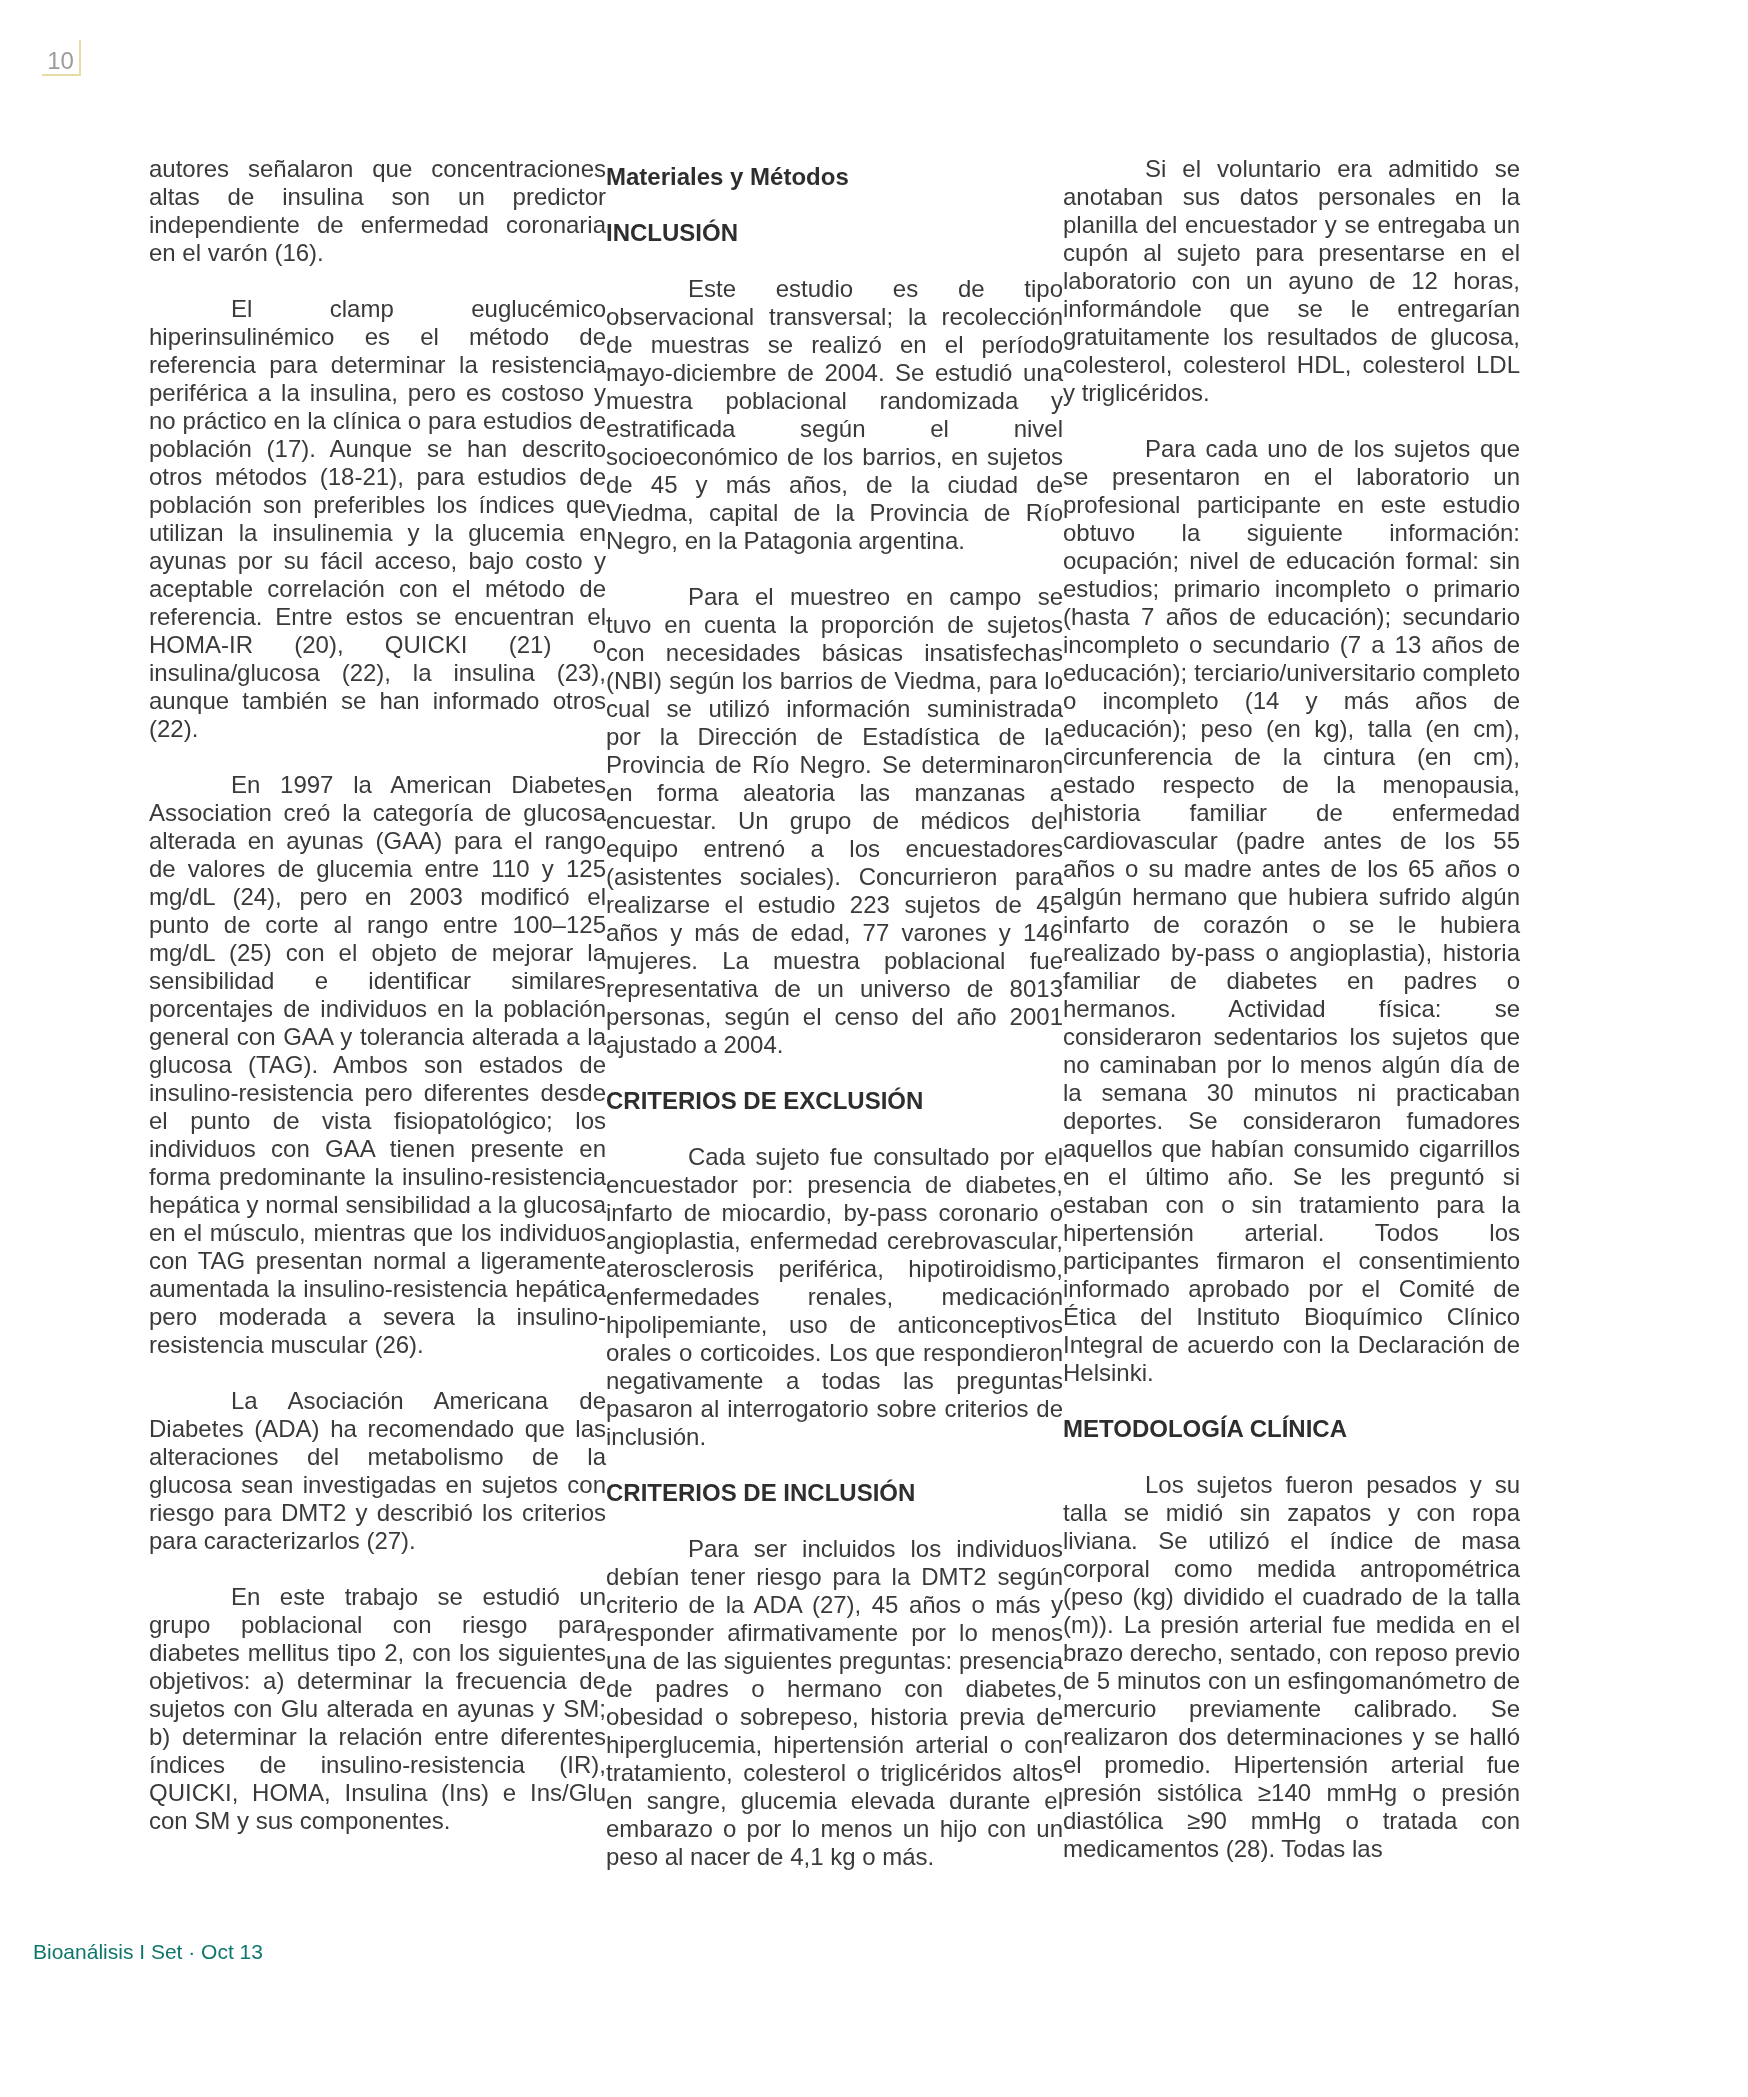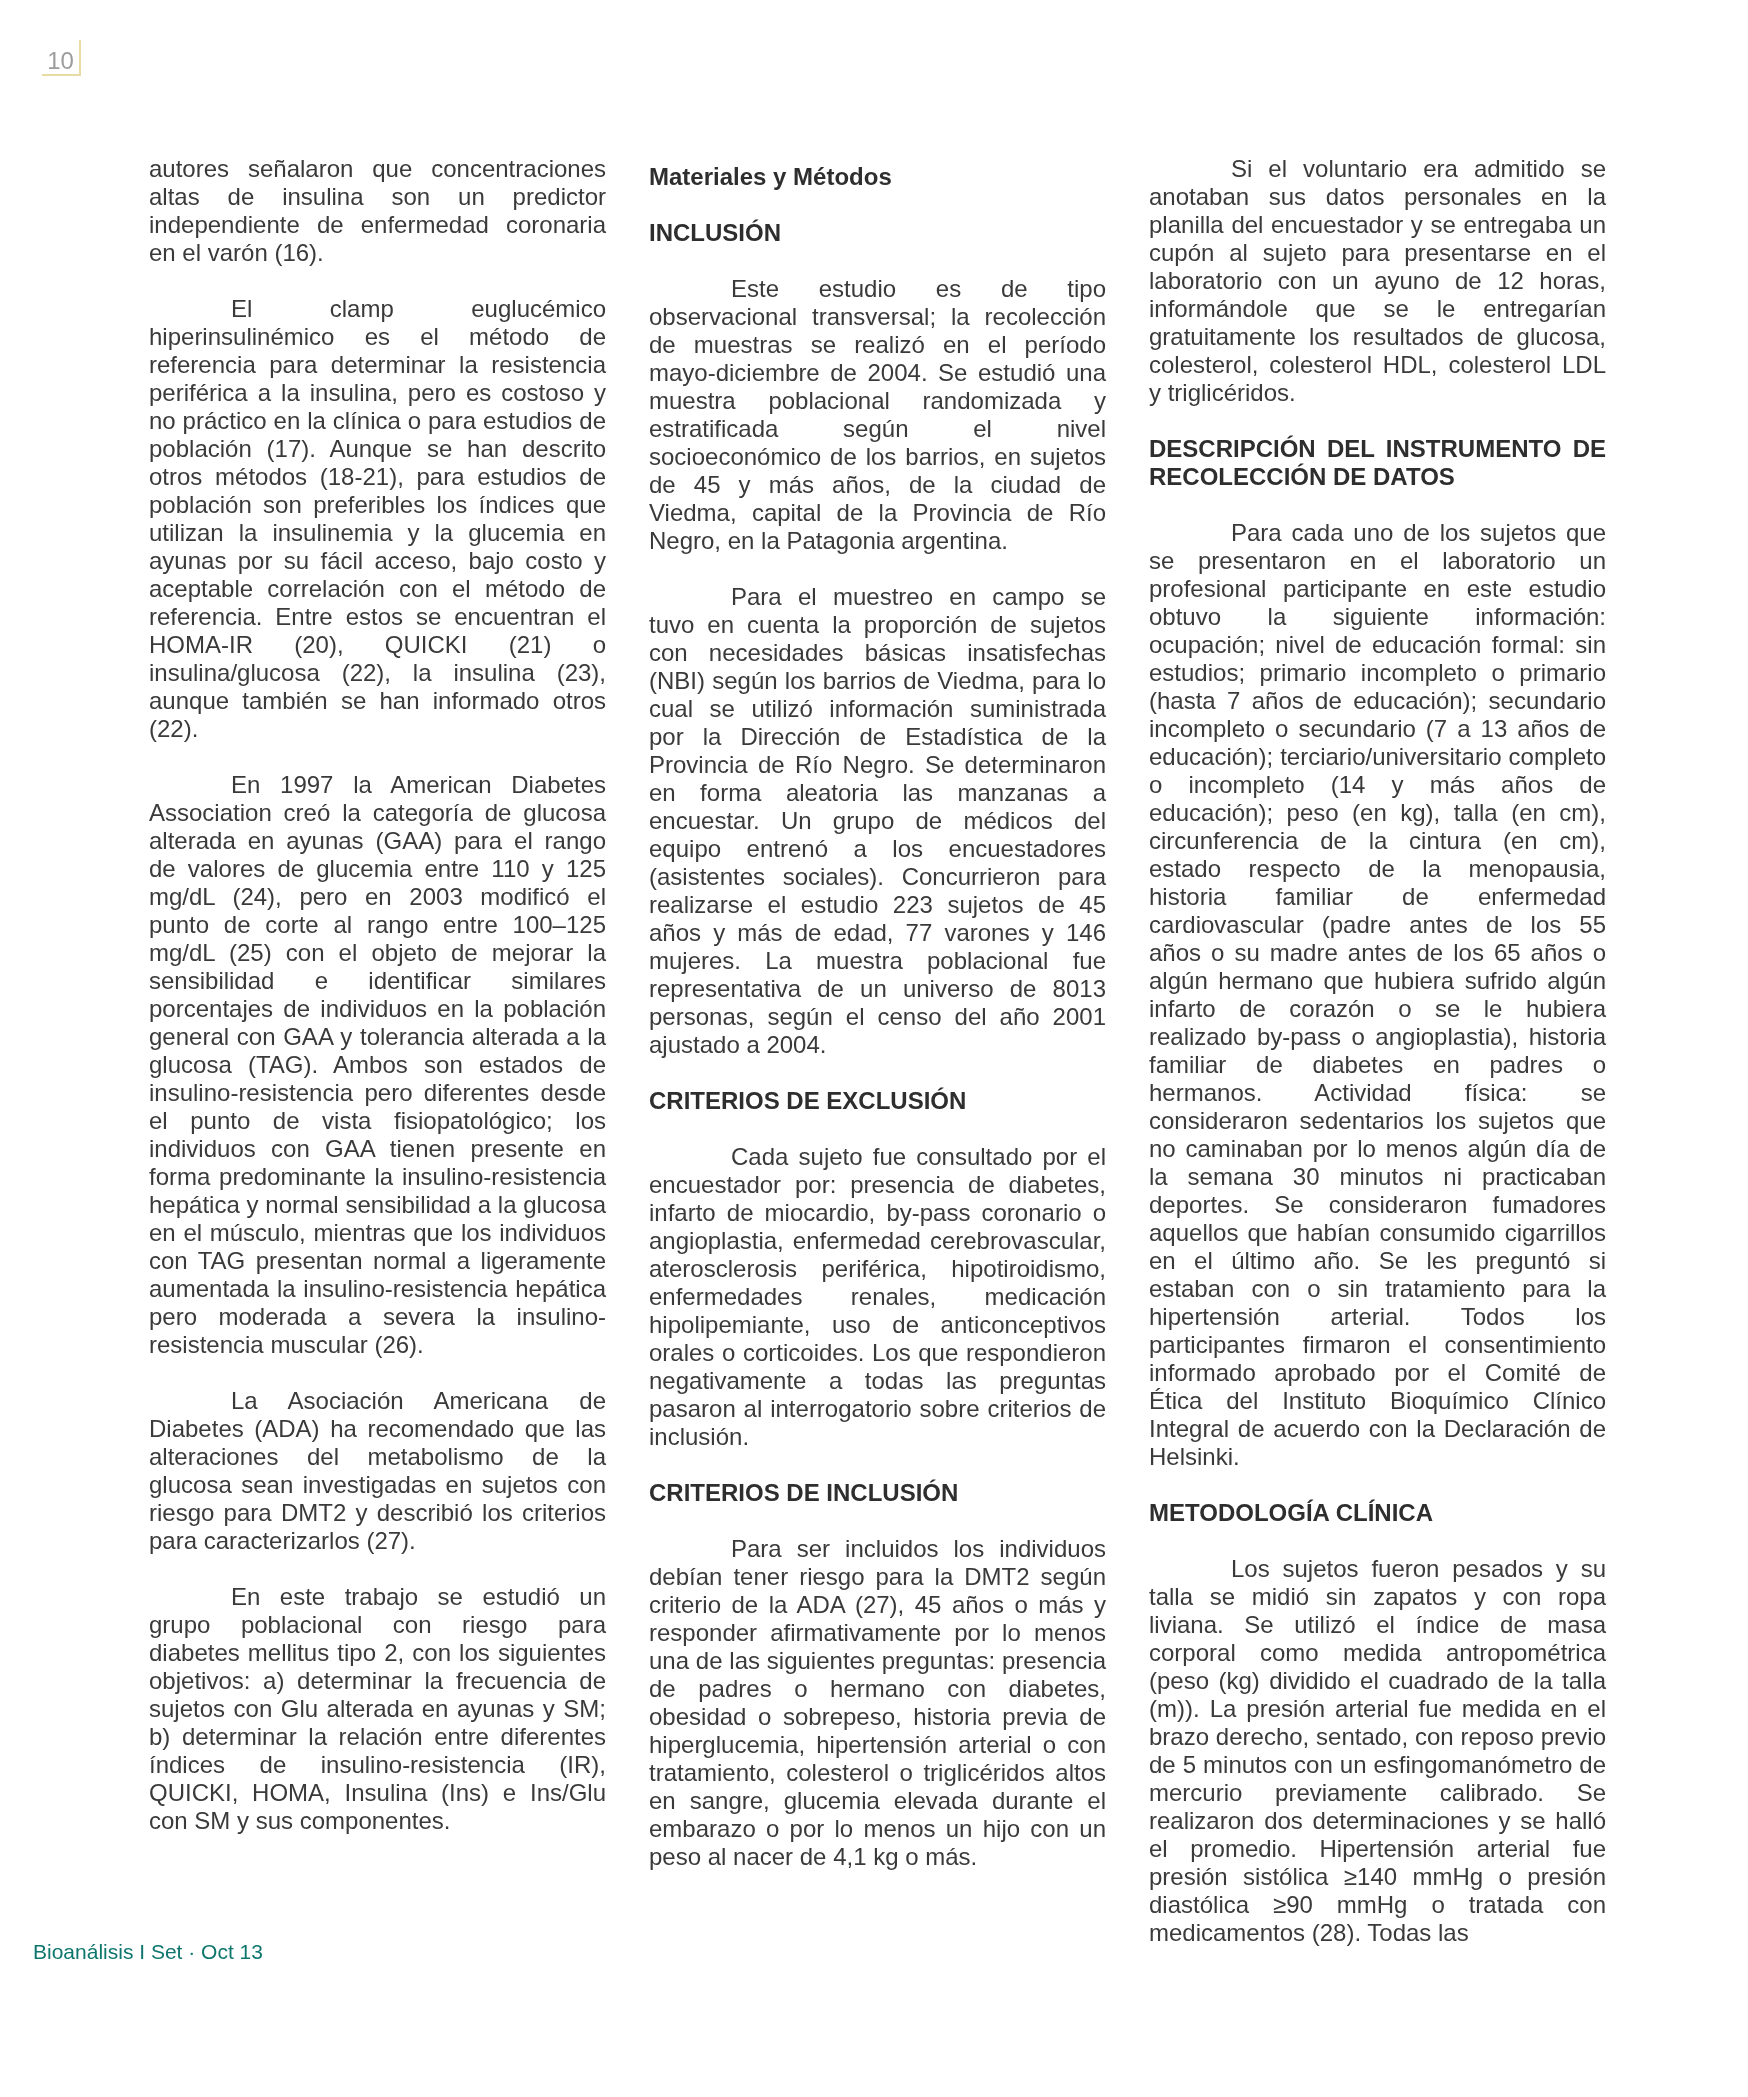--- a/index.html
+++ b/index.html
@@ -35,21 +35,20 @@
     line-height: 24px;
     color: #9c9c9c;
     font-weight: 400;
   }
   .columns {
     position: absolute;
     left: 149px;
     top: 155px;
     width: 1458px;
     display: flex;
-    gap: 43px;
   }
   .col {
     flex: 0 0 457px;
     width: 457px;
     font-size: 24px;
     line-height: 28px;
     text-align: justify;
     color: #3a3a3a;
     hyphens: none;
   }
@@ -100,21 +99,20 @@
       <p class="para">Este estudio es de tipo observacional transversal; la recolección de muestras se realizó en el período mayo-diciembre de 2004. Se estudió una muestra poblacional randomizada y estratificada según el nivel socioeconómico de los barrios, en sujetos de 45 y más años, de la ciudad de Viedma, capital de la Provincia de Río Negro, en la Patagonia argentina.</p>
       <p class="para">Para el muestreo en campo se tuvo en cuenta la proporción de sujetos con necesidades básicas insatisfechas (NBI) según los barrios de Viedma, para lo cual se utilizó información suministrada por la Dirección de Estadística de la Provincia de Río Negro. Se determinaron en forma aleatoria las manzanas a encuestar. Un grupo de médicos del equipo entrenó a los encuestadores (asistentes sociales). Concurrieron para realizarse el estudio 223 sujetos de 45 años y más de edad, 77 varones y 146 mujeres. La muestra poblacional fue representativa de un universo de 8013 personas, según el censo del año 2001 ajustado a 2004.</p>
       <p class="heading">CRITERIOS DE EXCLUSIÓN</p>
       <p class="para">Cada sujeto fue consultado por el encuestador por: presencia de diabetes, infarto de miocardio, by-pass coronario o angioplastia, enfermedad cerebrovascular, aterosclerosis periférica, hipotiroidismo, enfermedades renales, medicación hipolipemiante, uso de anticonceptivos orales o corticoides. Los que respondieron negativamente a todas las preguntas pasaron al interrogatorio sobre criterios de inclusión.</p>
       <p class="heading">CRITERIOS DE INCLUSIÓN</p>
       <p class="para">Para ser incluidos los individuos debían tener riesgo para la DMT2 según criterio de la ADA (27), 45 años o más y responder afirmativamente por lo menos una de las siguientes preguntas: presencia de padres o hermano con diabetes, obesidad o sobrepeso, historia previa de hiperglucemia, hipertensión arterial o con tratamiento, colesterol o triglicéridos altos en sangre, glucemia elevada durante el embarazo o por lo menos un hijo con un peso al nacer de 4,1 kg o más.</p>
     </section>
 
     <section class="col">
       <p class="para">Si el voluntario era admitido se anotaban sus datos personales en la planilla del encuestador y se entregaba un cupón al sujeto para presentarse en el laboratorio con un ayuno de 12 horas, informándole que se le entregarían gratuitamente los resultados de glucosa, colesterol, colesterol HDL, colesterol LDL y triglicéridos.</p>
-      <p class="heading">DESCRIPCIÓN DEL INSTRUMENTO DE RECOLECCIÓN DE DATOS</p>
       <p class="para">Para cada uno de los sujetos que se presentaron en el laboratorio un profesional participante en este estudio obtuvo la siguiente información: ocupación; nivel de educación formal: sin estudios; primario incompleto o primario (hasta 7 años de educación); secundario incompleto o secundario (7 a 13 años de educación); terciario/universitario completo o incompleto (14 y más años de educación); peso (en kg), talla (en cm), circunferencia de la cintura (en cm), estado respecto de la menopausia, historia familiar de enfermedad cardiovascular (padre antes de los 55 años o su madre antes de los 65 años o algún hermano que hubiera sufrido algún infarto de corazón o se le hubiera realizado by-pass o angioplastia), historia familiar de diabetes en padres o hermanos. Actividad física: se consideraron sedentarios los sujetos que no caminaban por lo menos algún día de la semana 30 minutos ni practicaban deportes. Se consideraron fumadores aquellos que habían consumido cigarrillos en el último año. Se les preguntó si estaban con o sin tratamiento para la hipertensión arterial. Todos los participantes firmaron el consentimiento informado aprobado por el Comité de Ética del Instituto Bioquímico Clínico Integral de acuerdo con la Declaración de Helsinki.</p>
       <p class="heading">METODOLOGÍA CLÍNICA</p>
       <p class="para">Los sujetos fueron pesados y su talla se midió sin zapatos y con ropa liviana. Se utilizó el índice de masa corporal como medida antropométrica (peso (kg) dividido el cuadrado de la talla (m)). La presión arterial fue medida en el brazo derecho, sentado, con reposo previo de 5 minutos con un esfingomanómetro de mercurio previamente calibrado. Se realizaron dos determinaciones y se halló el promedio. Hipertensión arterial fue presión sistólica ≥140 mmHg o presión diastólica ≥90 mmHg o tratada con medicamentos (28). Todas las</p>
     </section>
 
   </main>
 
   <div class="footer">Bioanálisis I Set · Oct 13</div>
 
 </div>

